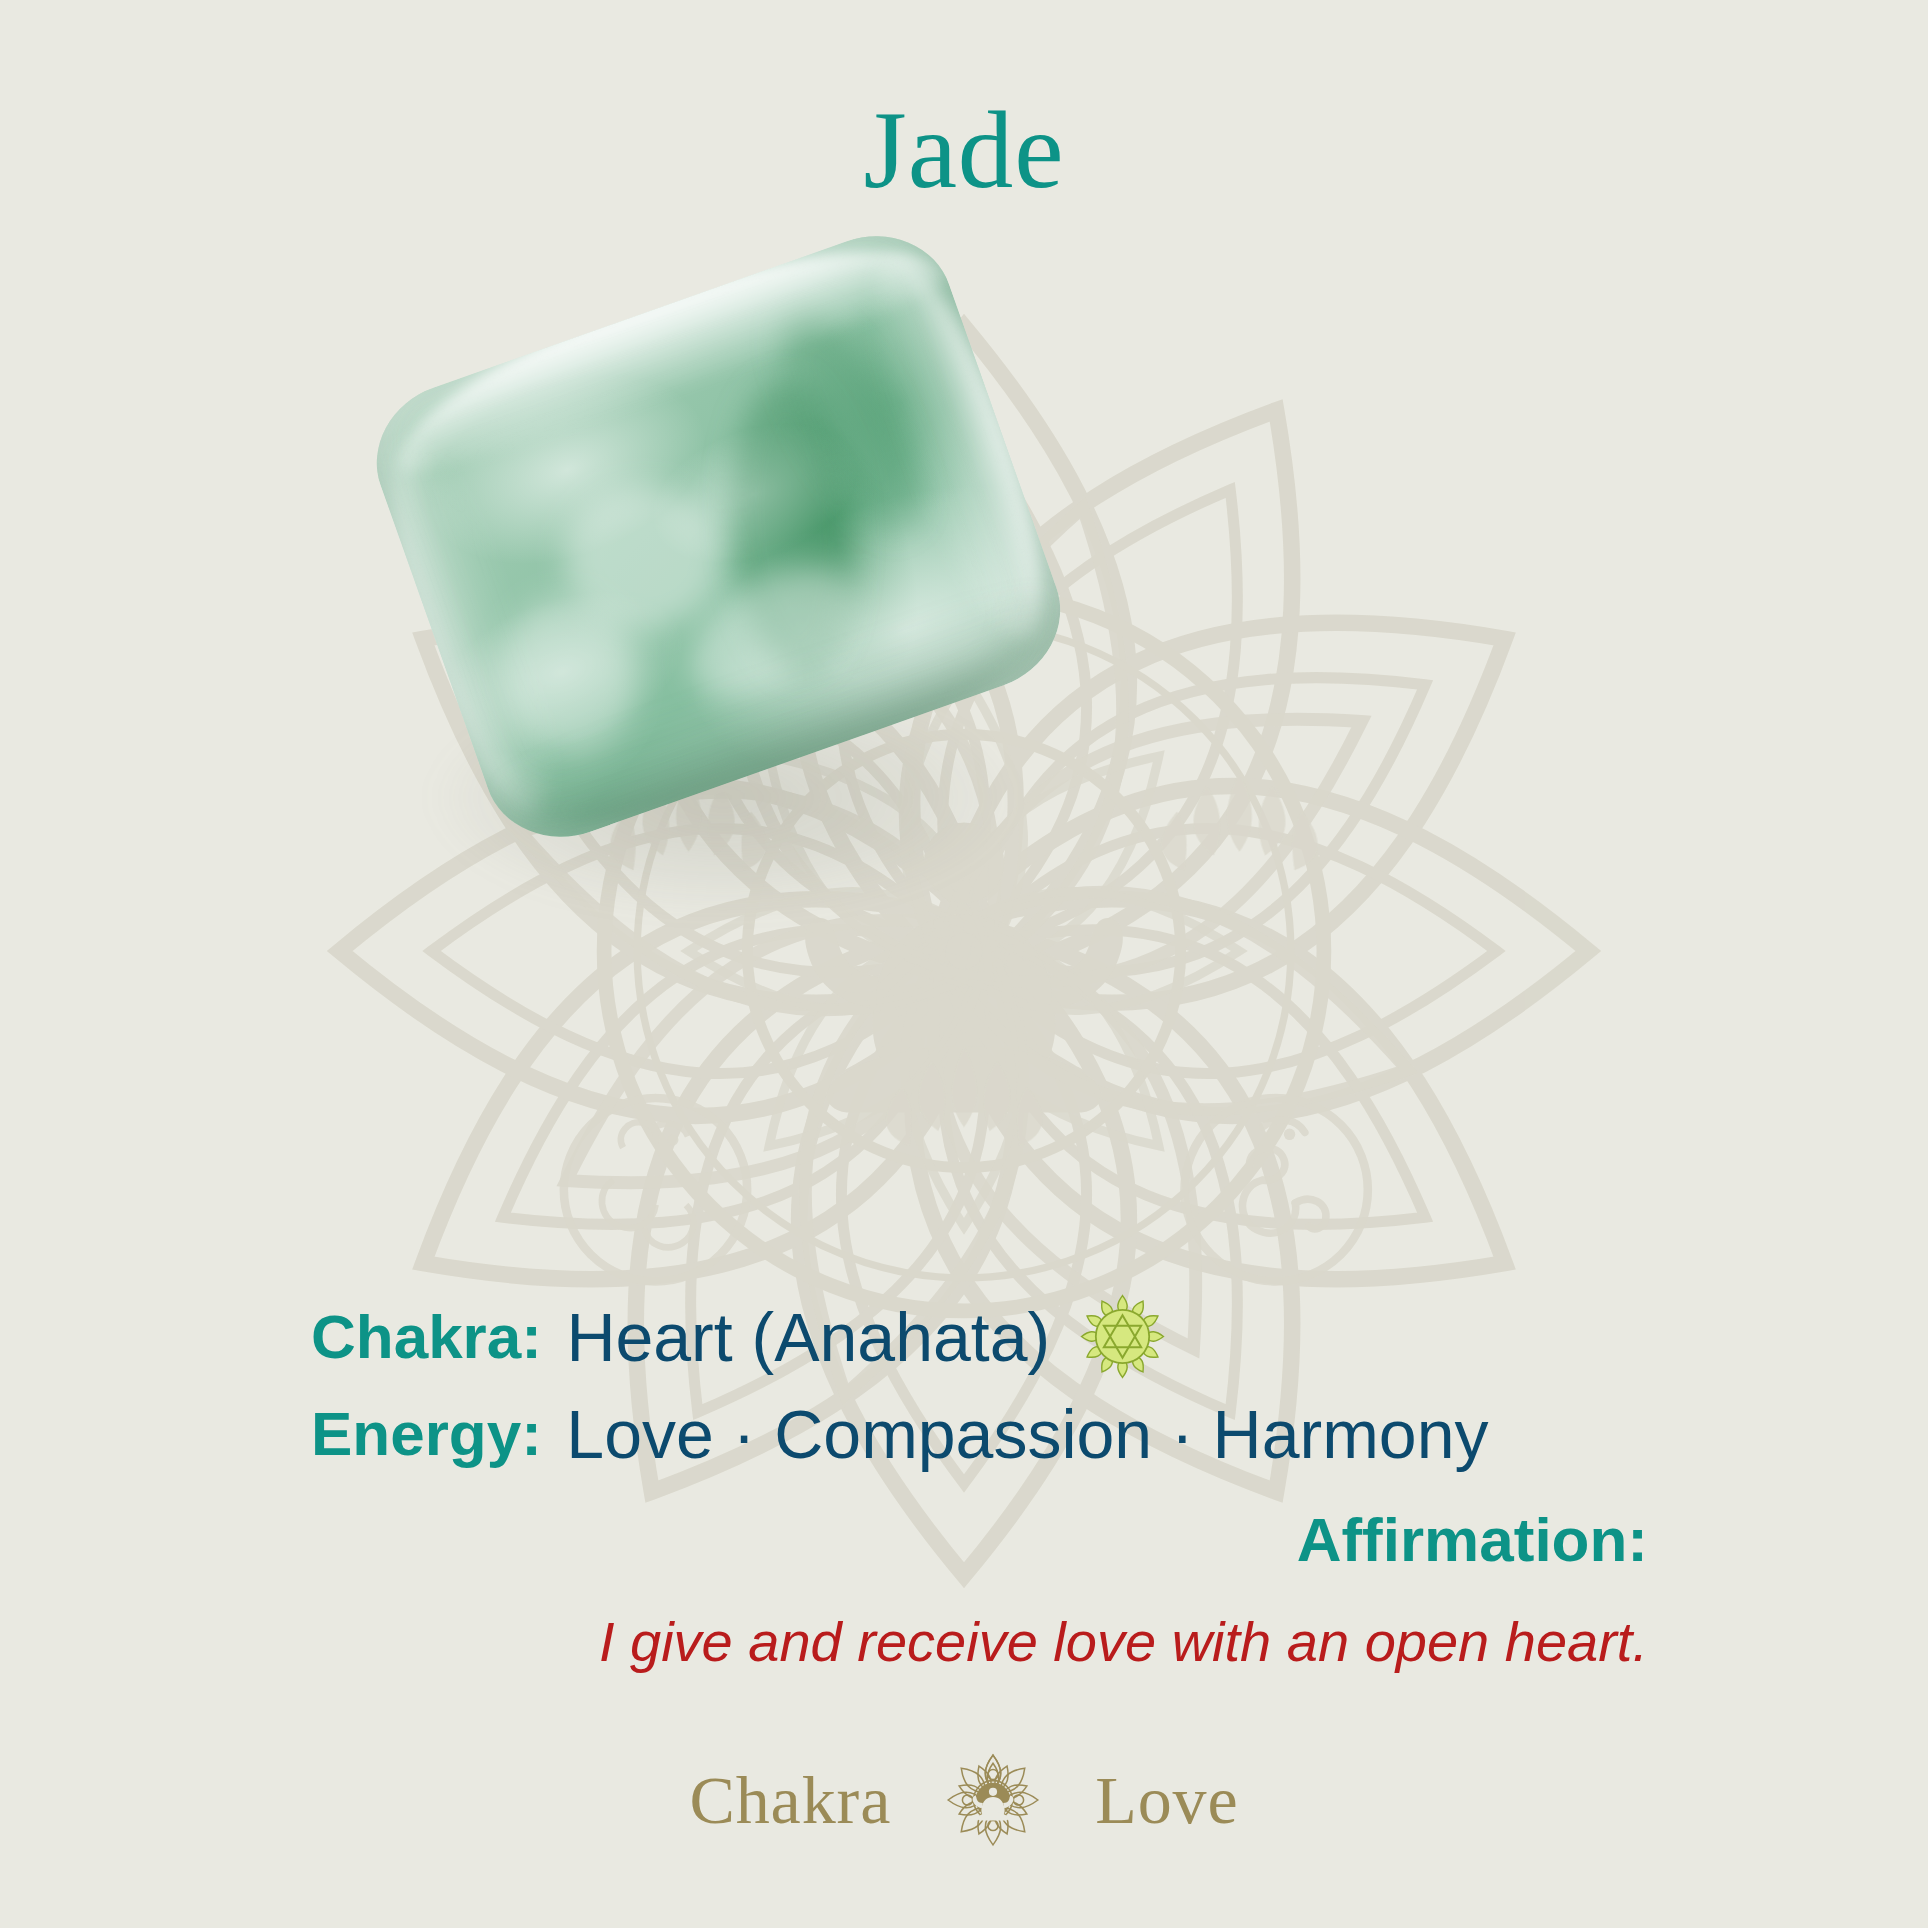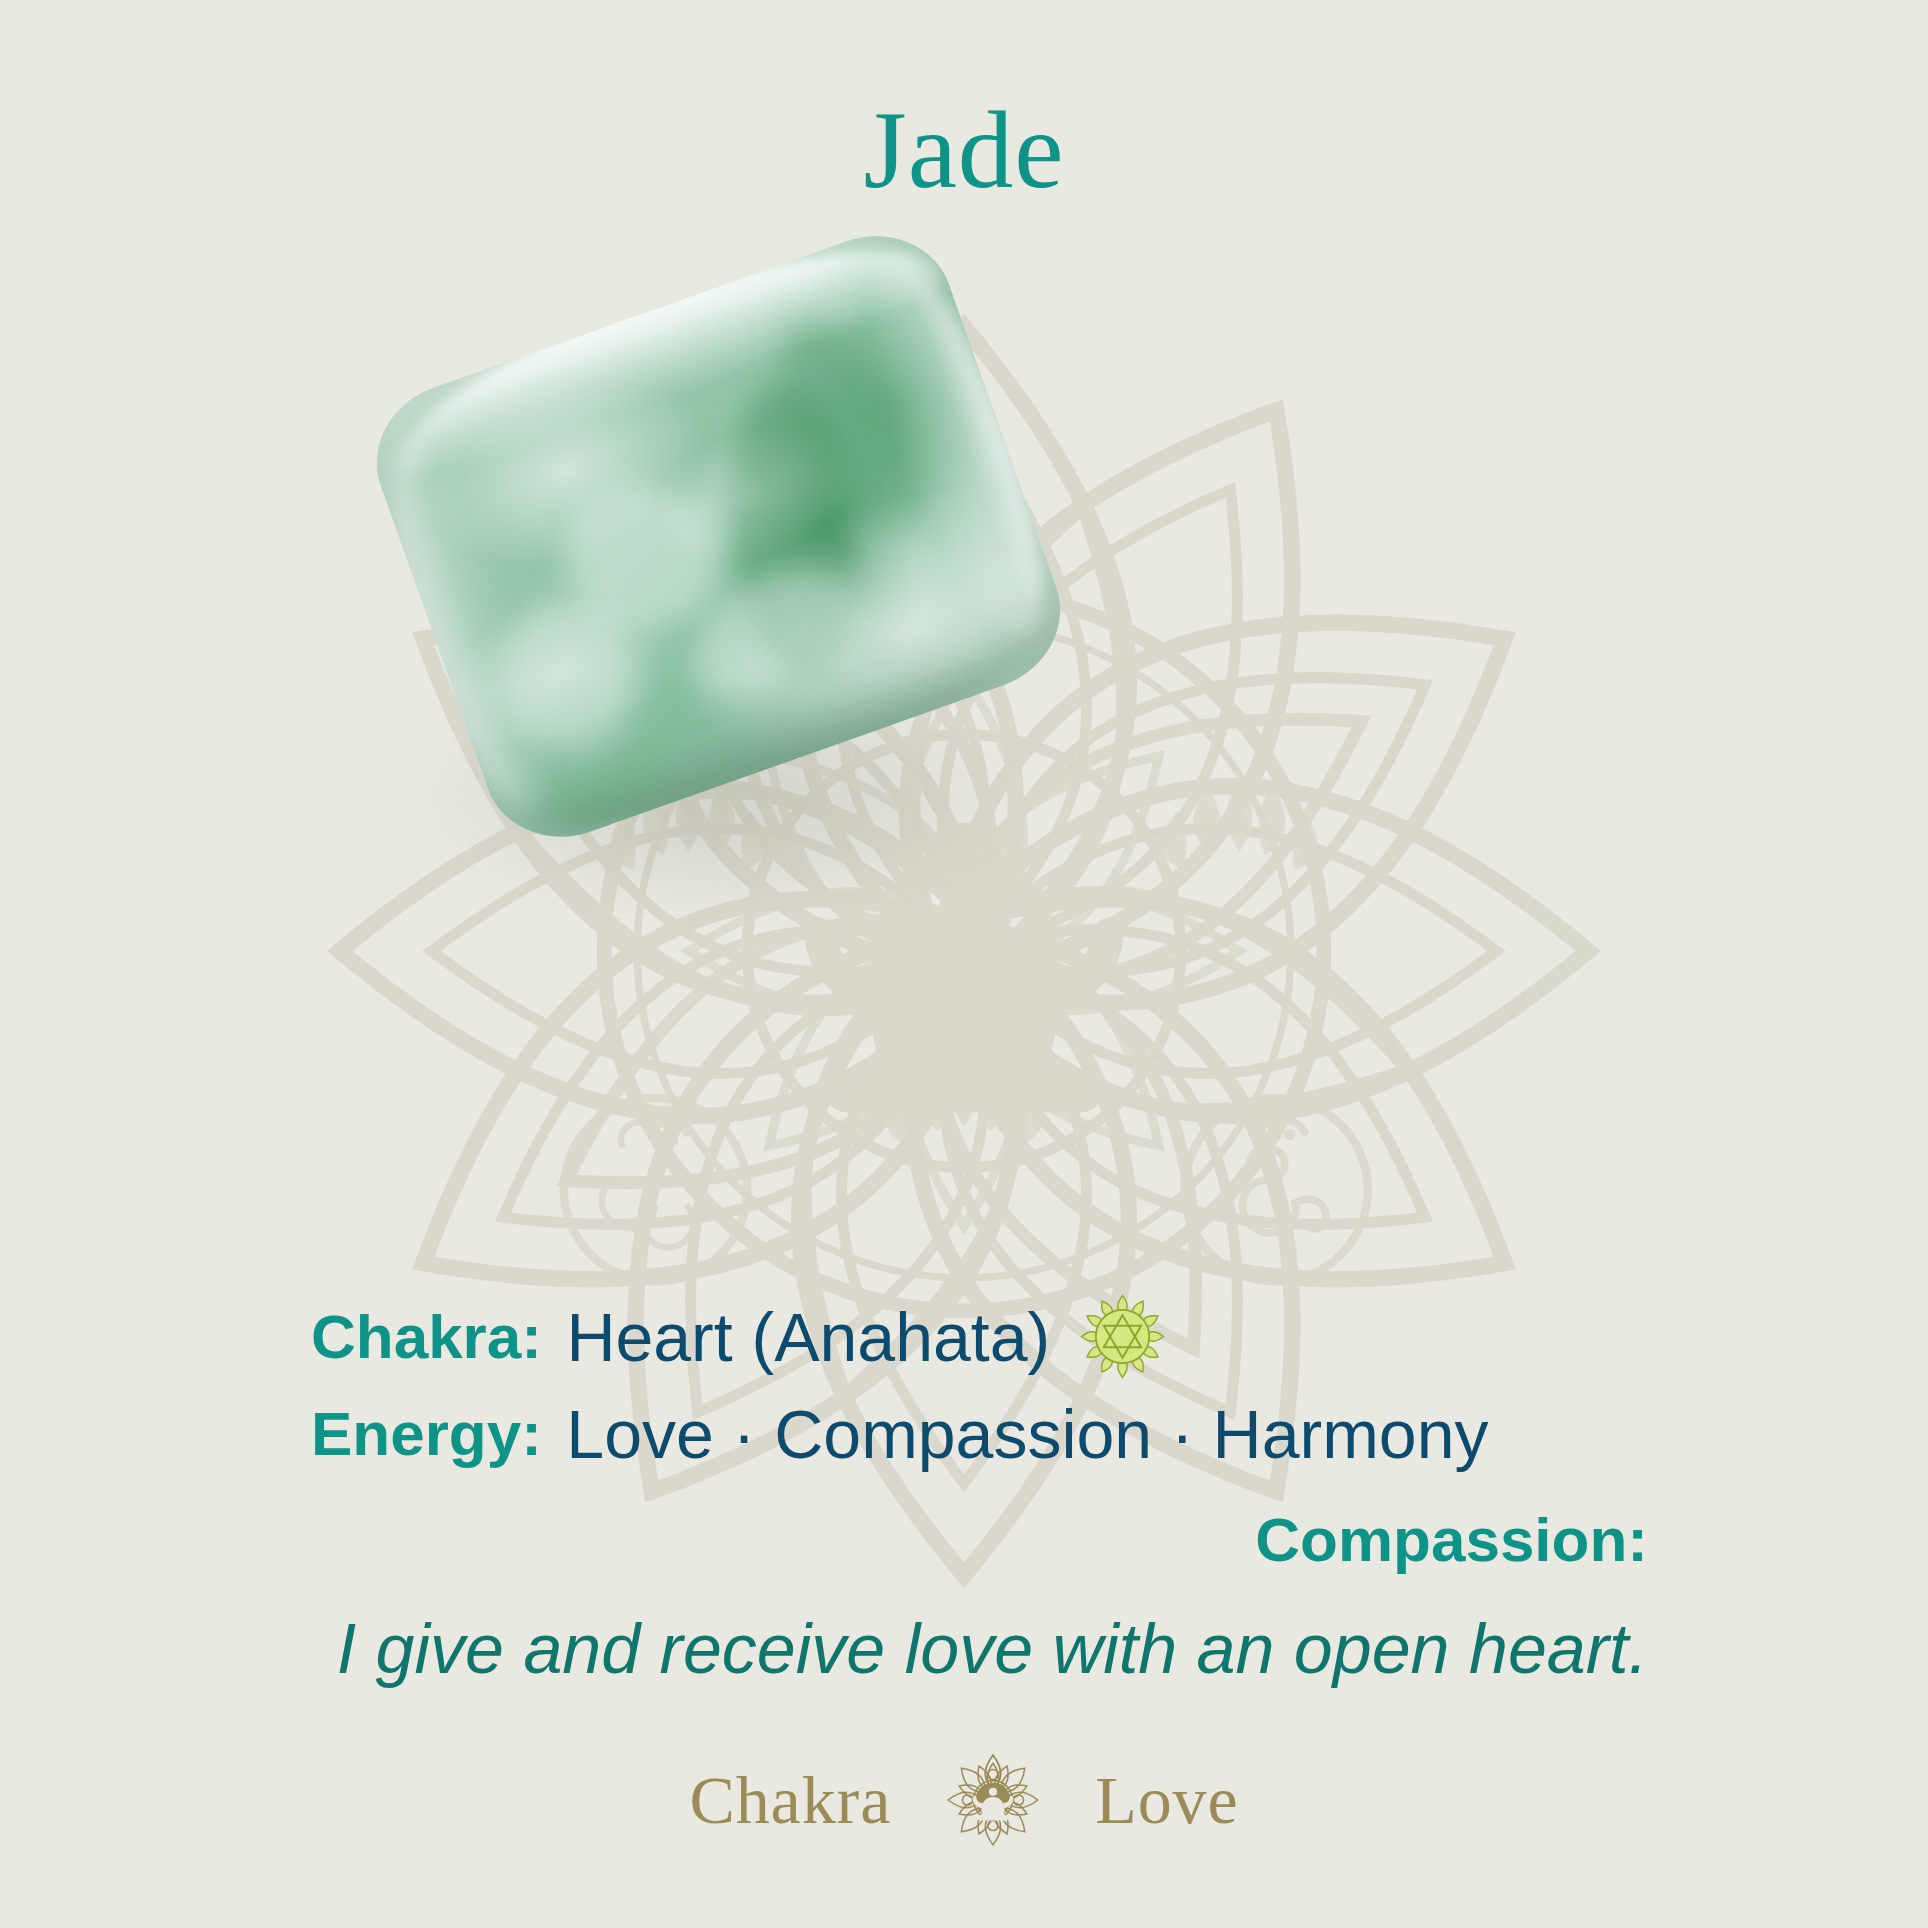--- a/index.html
+++ b/index.html
@@ -177,22 +177,22 @@
   .chakra-badge svg { display: block; width: 100%; height: 100%; }
 
   .affirm-label {
     color: #0d9387;
     font-weight: bold;
     font-size: 62px;
     line-height: 1;
     margin-top: 41px;
   }
   .affirm-text {
-    color: #0f766e;
-    font-size: 70px;
+    color: #b91c1c;
+    font-size: 56px;
     font-style: italic;
     line-height: 1;
     margin-top: 43px;
     white-space: nowrap;
   }
 
   
   .footer {
     position: absolute;
     left: 0;
@@ -368,21 +368,21 @@
           <polygon points="50,74 29,38 71,38" fill="none" stroke="#8aa82e" stroke-width="2.2"></polygon>
         </svg>
       </span>
     </div>
 
     <div class="row">
       <span class="row-label">Energy:</span>
       <span class="row-value">Love · Compassion · Harmony</span>
     </div>
 
-    <div class="affirm-label">Compassion:</div>
+    <div class="affirm-label">Affirmation:</div>
     <div class="affirm-text">I give and receive love with an open heart.</div>
   </div>
 
   <div class="footer">
     <span class="brand-word">Chakra</span>
     <span class="brand-mark">
       <svg viewBox="0 0 100 100" xmlns="http://www.w3.org/2000/svg">
         <g fill="none" stroke="#9b8b57" stroke-width="1.5">
           <g id="logopetal">
             <path d="M50 6 C 41 18, 39 28, 50 40 C 61 28, 59 18, 50 6 Z"></path>

